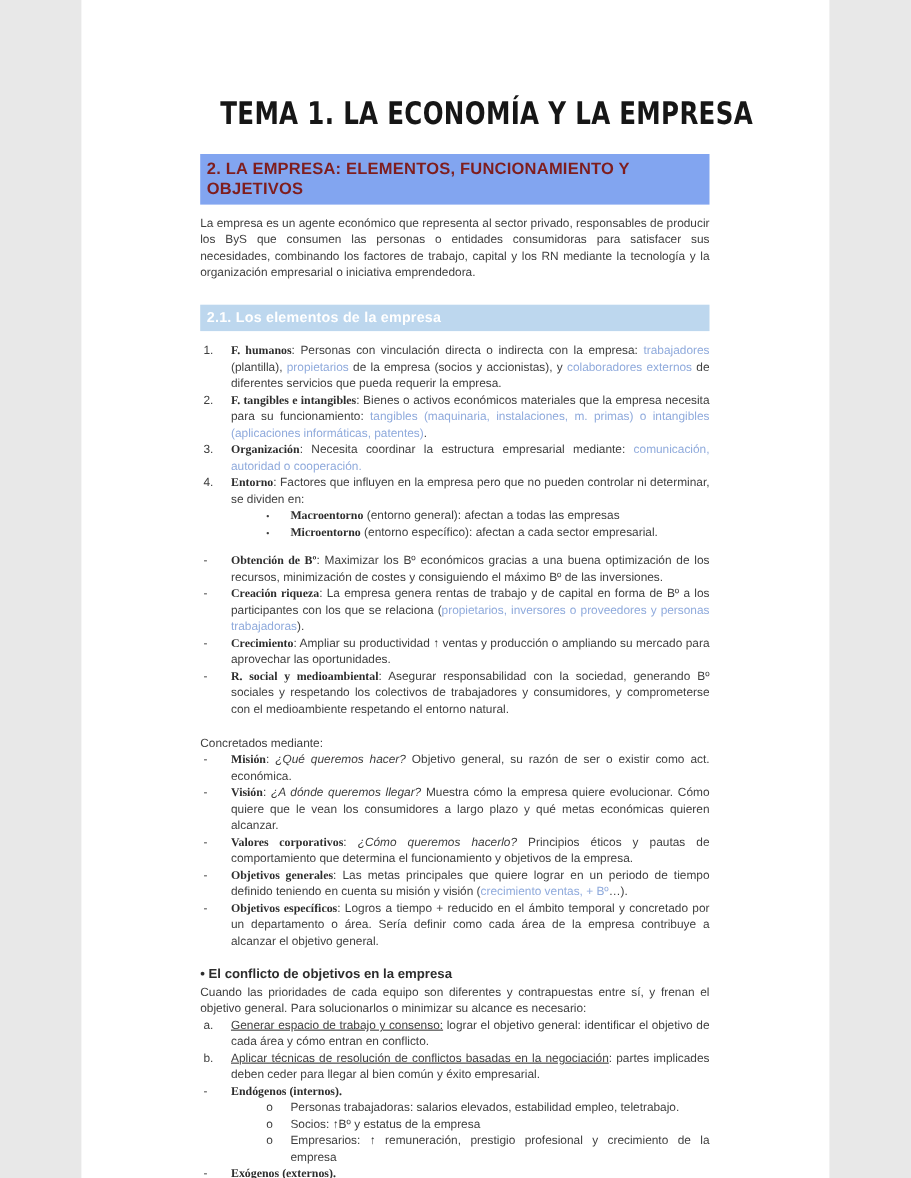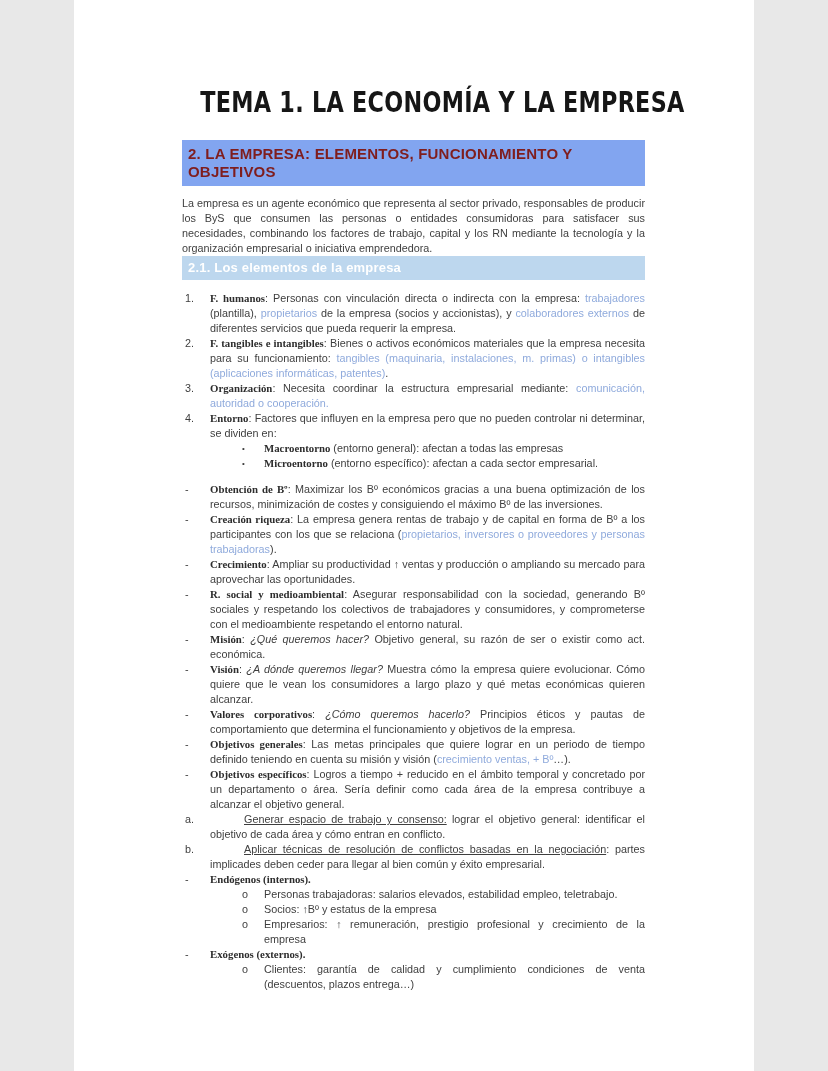--- a/index.html
+++ b/index.html
@@ -60,32 +60,32 @@
   }
   .list { font-size:10.8px; line-height:15px; }
   .item { display:grid; }
   .item.l1 { grid-template-columns:28px 1fr; }
   .item.l2 { grid-template-columns:25px 1fr; margin-left:57px; }
   .item .marker { padding-left:3px; }
   .item .marker.dot { font-size:8px; }
   .item .itext { text-align:justify; }
   .rb { font-weight:bold; color:#2d2d2d;font-family:Liberation Serif, serif; }
   .ri { font-style:italic; }
-  .ru { text-decoration:underline;margin-left:34px; }
+  .ru { text-decoration:underline; }
   .rc { color:var(--accent-text, #8faadc); }
 </style>
 </head>
 <body>
 
 <div class="page" style="--header-bg: #82a5f0; --subheader-bg: #bdd7ee; --accent-text: #8faadc; --body-text: #3e3e3e; --title-text: #161616;">
   <div class="content" id="doc-content">
       <div class="title"><span class="tscale">TEMA 1. LA ECONOMÍA Y LA EMPRESA</span></div>
       <div class="h1bar" style="margin-top: 22px;">2. LA EMPRESA: ELEMENTOS, FUNCIONAMIENTO Y OBJETIVOS</div>
       <p class="para" style="margin-top: 10px;"><span>La empresa es un agente económico que representa al sector privado, responsables de producir los ByS que consumen las personas o entidades consumidoras para satisfacer sus necesidades, combinando los factores de trabajo, capital y los RN mediante la tecnología y la organización empresarial o iniciativa emprendedora.</span></p>
-      <div class="h2bar" style="margin-top: 0;">2.1. Los elementos de la empresa</div>
+      <div class="h2bar" style="margin-top: 21px;">2.1. Los elementos de la empresa</div>
       <div class="list" style="margin-top: 11px;">
         <div class="item l1">
           <span class="marker">1.</span>
           <span class="itext"><span class="rb">F. humanos</span><span>: Personas con vinculación directa o indirecta con la empresa: </span><span class="rc">trabajadores</span><span> (plantilla), </span><span class="rc">propietarios</span><span> de la empresa (socios y accionistas), y </span><span class="rc">colaboradores externos</span><span> de diferentes servicios que pueda requerir la empresa.</span></span>
         </div>
         <div class="item l1">
           <span class="marker">2.</span>
           <span class="itext"><span class="rb">F. tangibles e intangibles</span><span>: Bienes o activos económicos materiales que la empresa necesita para su funcionamiento: </span><span class="rc">tangibles (maquinaria, instalaciones, m. primas) o intangibles (aplicaciones informáticas, patentes)</span><span>.</span></span>
         </div>
         <div class="item l1">
@@ -116,20 +116,21 @@
         </div>
         <div class="item l1">
           <span class="marker">-</span>
           <span class="itext"><span class="rb">Crecimiento</span><span>: Ampliar su productividad ↑ ventas y producción o ampliando su mercado para aprovechar las oportunidades.</span></span>
         </div>
         <div class="item l1">
           <span class="marker">-</span>
           <span class="itext"><span class="rb">R. social y medioambiental</span><span>: Asegurar responsabilidad con la sociedad, generando Bº sociales y respetando los colectivos de trabajadores y consumidores, y comprometerse con el medioambiente respetando el entorno natural.</span></span>
         </div>
       </div>
+      <p class="para" style="margin-top: 16px;"><span>Concretados mediante:</span></p>
       <div class="list">
         <div class="item l1">
           <span class="marker">-</span>
           <span class="itext"><span class="rb">Misión</span><span>: </span><span class="ri">¿Qué queremos hacer?</span><span> Objetivo general, su razón de ser o existir como act. económica.</span></span>
         </div>
         <div class="item l1">
           <span class="marker">-</span>
           <span class="itext"><span class="rb">Visión</span><span>: </span><span class="ri">¿A dónde queremos llegar?</span><span> Muestra cómo la empresa quiere evolucionar. Cómo quiere que le vean los consumidores a largo plazo y qué metas económicas quieren alcanzar.</span></span>
         </div>
         <div class="item l1">
@@ -140,20 +141,22 @@
       <div class="list">
         <div class="item l1">
           <span class="marker">-</span>
           <span class="itext"><span class="rb">Objetivos generales</span><span>: Las metas principales que quiere lograr en un periodo de tiempo definido teniendo en cuenta su misión y visión (</span><span class="rc">crecimiento ventas, + Bº</span><span>…).</span></span>
         </div>
         <div class="item l1">
           <span class="marker">-</span>
           <span class="itext"><span class="rb">Objetivos específicos</span><span>: Logros a tiempo + reducido en el ámbito temporal y concretado por un departamento o área. Sería definir como cada área de la empresa contribuye a alcanzar el objetivo general.</span></span>
         </div>
       </div>
+      <div class="h3" style="margin-top: 13px;">• El conflicto de objetivos en la empresa</div>
+      <p class="para" style="margin-top: 2px;"><span>Cuando las prioridades de cada equipo son diferentes y contrapuestas entre sí, y frenan el objetivo general. Para solucionarlos o minimizar su alcance es necesario:</span></p>
       <div class="list">
         <div class="item l1">
           <span class="marker">a.</span>
           <span class="itext"><span class="ru">Generar espacio de trabajo y consenso:</span><span> lograr el objetivo general: identificar el objetivo de cada área y cómo entran en conflicto.</span></span>
         </div>
         <div class="item l1">
           <span class="marker">b.</span>
           <span class="itext"><span class="ru">Aplicar técnicas de resolución de conflictos basadas en la negociación</span><span>: partes implicades deben ceder para llegar al bien común y éxito empresarial.</span></span>
         </div>
       </div>

